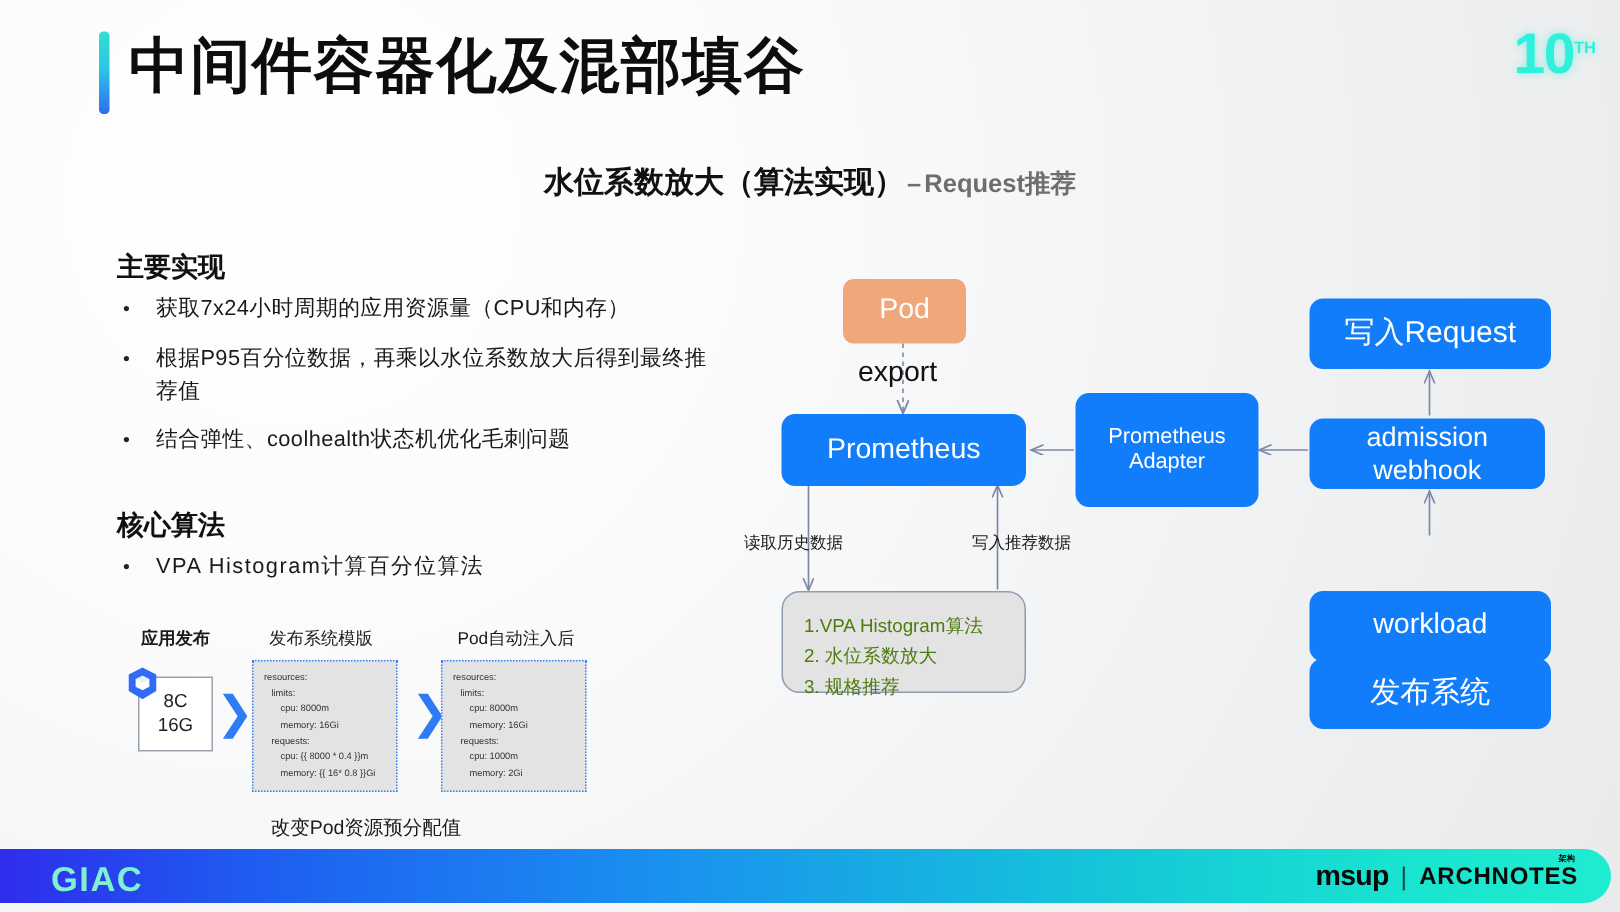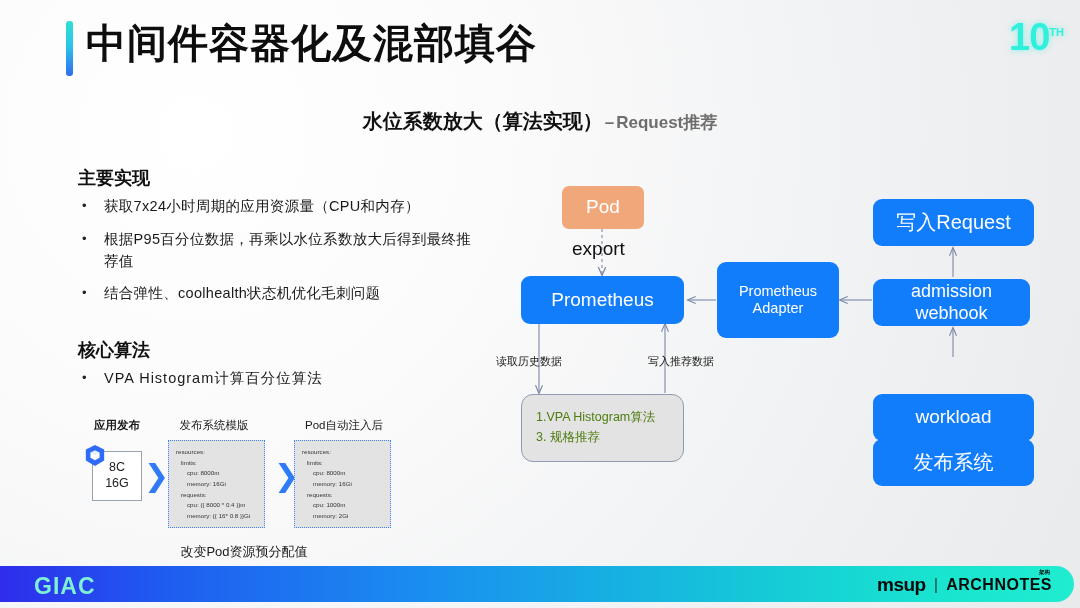--- a/index.html
+++ b/index.html
@@ -250,20 +250,21 @@
 
   <div class="node n-blue" style="left:873px;top:359px;width:161px;height:47px;font-size:19px;margin-top:35px;">workload</div>
 
   <div class="node n-blue" style="left:873px;top:439px;width:161px;height:47px;font-size:20px;">发布系统</div>
 
   <div class="edge-label" style="left:496px;top:354px;">读取历史数据</div>
   <div class="edge-label" style="left:648px;top:354px;">写入推荐数据</div>
 
   <div class="node n-algo" style="left:521px;top:394px;width:163px;height:68px;">
     <div>1.VPA Histogram算法</div>
+    <div>2. 水位系数放大</div>
     <div>3. 规格推荐</div>
   </div>
 
   <div class="footer">
     <div class="giac">GIAC</div>
     <div class="msup-wrap">
       <span class="msup">msup</span>
       <span class="bar-sep">|</span>
       <span class="arch">
         <span class="arch-cn">架构</span>

